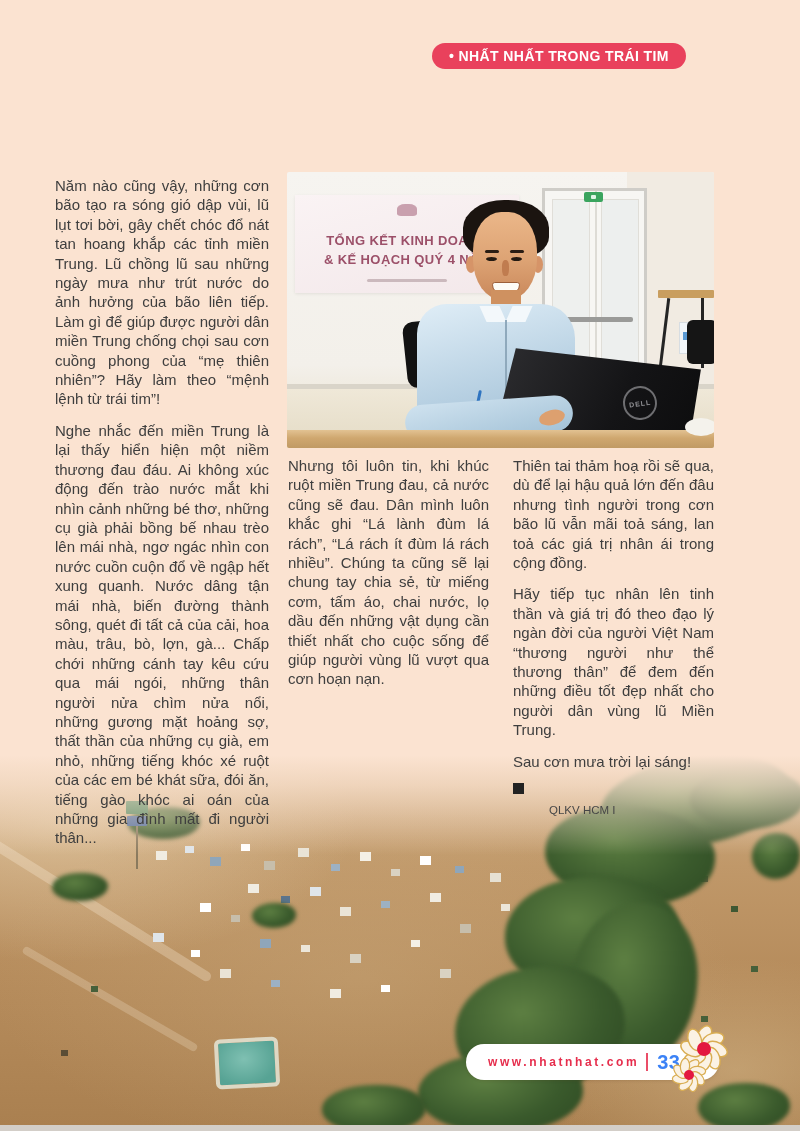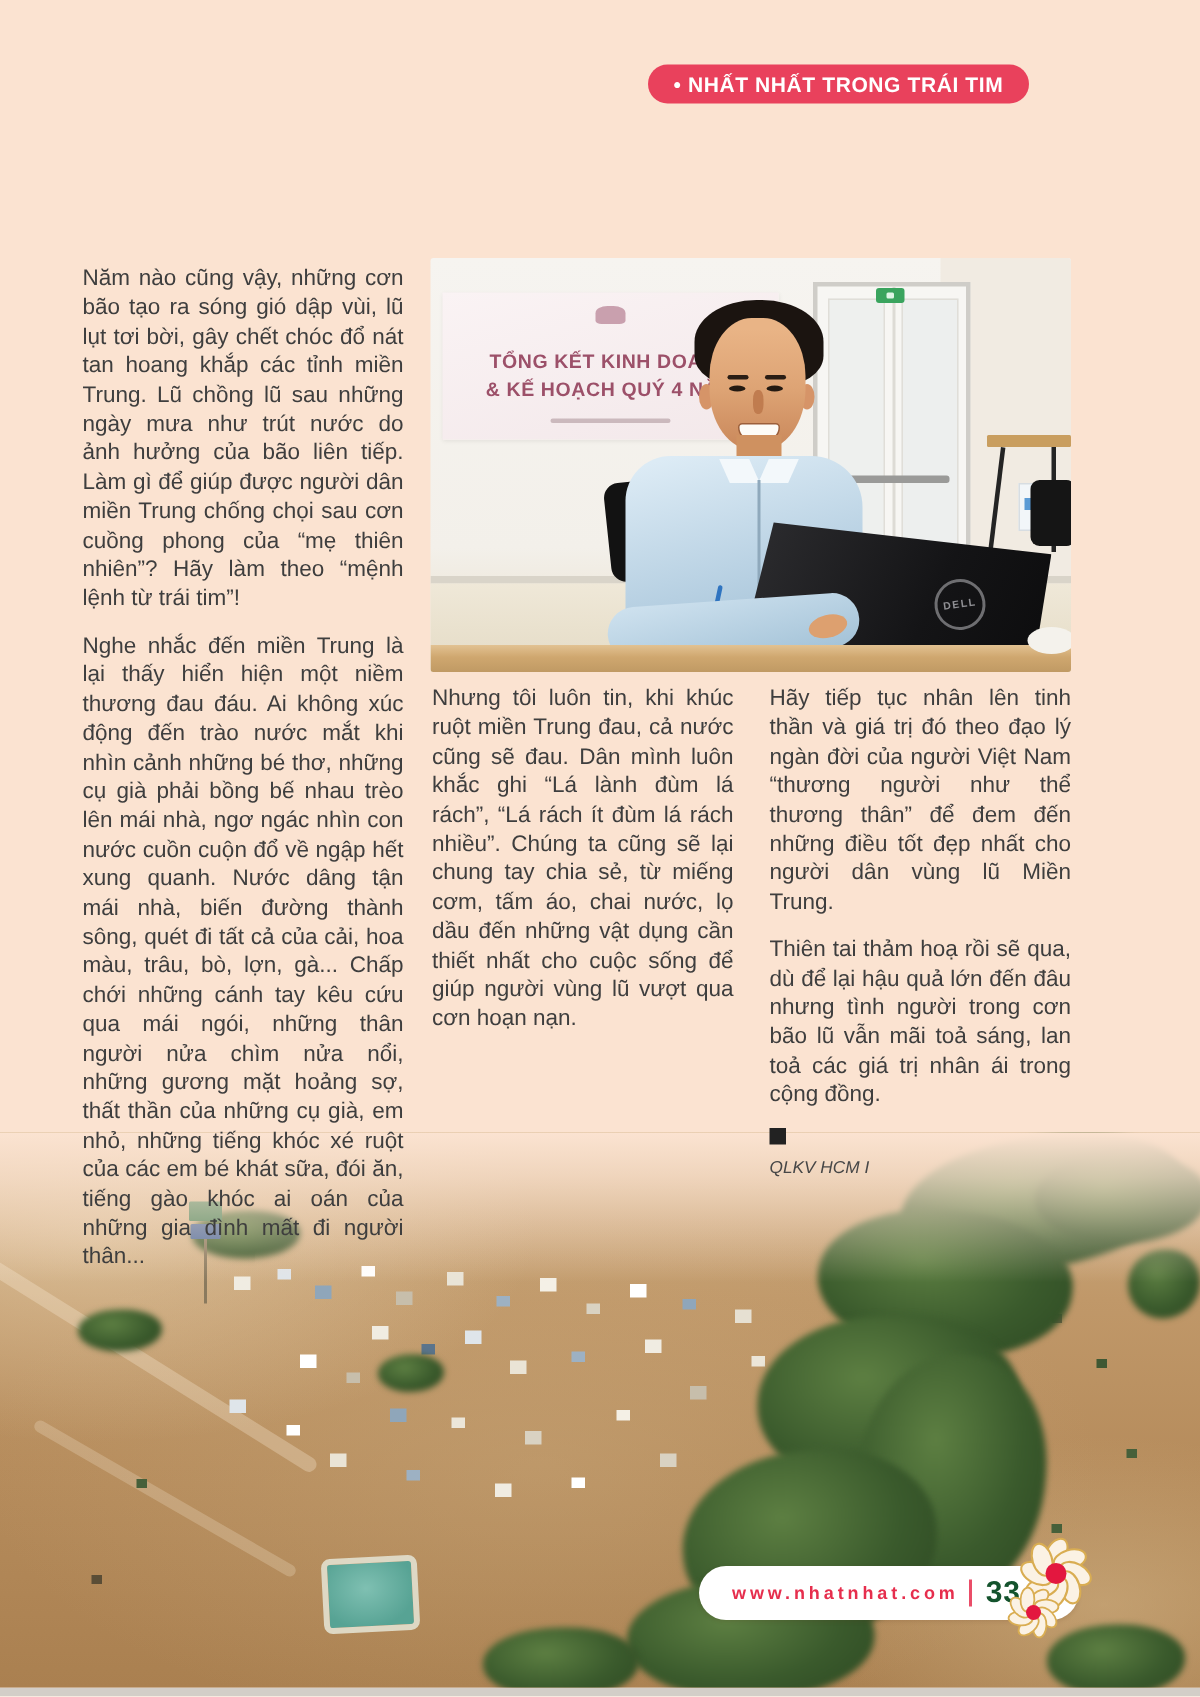--- a/index.html
+++ b/index.html
@@ -82,21 +82,21 @@
   .p1-plate{position:absolute;left:398px;top:246px;width:32px;height:18px;background:#f4f2ec;border-radius:50%;}
 
   
   .col{position:absolute;color:#3e3e3e;font-size:15px;line-height:19.4px;text-align:justify;z-index:3;}
   .col p{margin:0 0 12px 0;}
   .col1{left:55px;top:176px;width:214px;}
   .col2{left:288px;top:456px;width:201px;}
   .col3{left:513px;top:456px;width:201px;}
   .endmark{display:block;width:11px;height:11px;background:#222;margin:4px 0 7px 0;font-size:0;}
   .author-name{font-weight:bold;font-style:italic;font-size:14px;color:#2b2b2b;}
-  .author-role{font-style:italic;font-size:11.5px;color:#474747;margin-top:1px;}
+  .author-role{font-size:11.5px;color:#474747;margin-top:1px;margin-left:36px;}
 
   
   .flood{position:absolute;left:0;top:755px;width:800px;height:370px;overflow:hidden;z-index:1;
          background:
            radial-gradient(ellipse 420px 200px at 8% 18%, rgba(235,214,180,.55), rgba(235,214,180,0) 70%),
            radial-gradient(ellipse 300px 160px at 92% 85%, rgba(214,186,140,.5), rgba(214,186,140,0) 70%),
            radial-gradient(ellipse 500px 240px at 45% 60%, rgba(205,175,130,.35), rgba(205,175,130,0) 75%),
            linear-gradient(180deg,#cfae82 0%,#c09869 30%,#b68c5c 60%,#aa8050 100%);}
   .flood::before{content:"";position:absolute;left:0;top:0;width:100%;height:100px;z-index:6;
          background:linear-gradient(180deg,#fbe3d1 0%,rgba(251,227,209,.75) 30%,rgba(251,227,209,0) 100%);}
@@ -143,21 +143,21 @@
   .water-streak{position:absolute;left:-30px;top:150px;width:260px;height:10px;border-radius:6px;
         background:rgba(255,246,228,.28);transform:rotate(32deg);}
   .water-streak2{position:absolute;left:10px;top:240px;width:200px;height:8px;border-radius:6px;
         background:rgba(255,246,228,.22);transform:rotate(30deg);}
 
   
   .footer-pill{position:absolute;left:466px;top:1044px;height:36px;background:#fff;border-radius:18px;
                display:flex;align-items:center;padding:0 14px 0 22px;z-index:7;box-shadow:0 1px 3px rgba(80,50,20,.15);}
   .footer-url{color:#e62e4d;font-size:12px;font-weight:bold;letter-spacing:2.6px;}
   .footer-div{width:2px;height:18px;background:#e62e4d;opacity:.85;margin:0 9px 0 7px;}
-  .footer-page{color:#14532d;font-size:20px;font-weight:bold;letter-spacing:.5px;}
+  .footer-page{color:#3b82f6;font-size:20px;font-weight:bold;letter-spacing:.5px;}
   .footer-dot{width:16px;height:16px;border:4.5px solid #e62e4d;border-radius:50%;background:#fff;
               box-sizing:border-box;margin-left:9px;}
   .flowers{position:absolute;left:664px;top:1020px;z-index:8;}
   .bottom-strip{position:absolute;left:0;top:1125px;width:800px;height:6px;background:#d3cec8;}
 </style>
 </head>
 <body>
 
 <div class="page">
 
@@ -241,22 +241,23 @@
   </div>
 
   <div class="col col1">
     <p>Năm nào cũng vậy, những cơn bão tạo ra sóng gió dập vùi, lũ lụt tơi bời, gây chết chóc đổ nát tan hoang khắp các tỉnh miền Trung. Lũ chồng lũ sau những ngày mưa như trút nước do ảnh hưởng của bão liên tiếp. Làm gì để giúp được người dân miền Trung chống chọi sau cơn cuồng phong của “mẹ thiên nhiên”? Hãy làm theo “mệnh lệnh từ trái tim”!</p>
     <p>Nghe nhắc đến miền Trung là lại thấy hiển hiện một niềm thương đau đáu. Ai không xúc động đến trào nước mắt khi nhìn cảnh những bé thơ, những cụ già phải bồng bế nhau trèo lên mái nhà, ngơ ngác nhìn con nước cuồn cuộn đổ về ngập hết xung quanh. Nước dâng tận mái nhà, biến đường thành sông, quét đi tất cả của cải, hoa màu, trâu, bò, lợn, gà... Chấp chới những cánh tay kêu cứu qua mái ngói, những thân người nửa chìm nửa nổi, những gương mặt hoảng sợ, thất thần của những cụ già, em nhỏ, những tiếng khóc xé ruột của các em bé khát sữa, đói ăn, tiếng gào khóc ai oán của những gia đình mất đi người thân...</p>
   </div>
   <div class="col col2">
     <p>Nhưng tôi luôn tin, khi khúc ruột miền Trung đau, cả nước cũng sẽ đau. Dân mình luôn khắc ghi “Lá lành đùm lá rách”, “Lá rách ít đùm lá rách nhiều”. Chúng ta cũng sẽ lại chung tay chia sẻ, từ miếng cơm, tấm áo, chai nước, lọ dầu đến những vật dụng cần thiết nhất cho cuộc sống để giúp người vùng lũ vượt qua cơn hoạn nạn.</p>
   </div>
   <div class="col col3">
+    <p>Thiên tai thảm hoạ rồi sẽ qua, dù để lại hậu quả lớn đến đâu nhưng tình người trong cơn bão lũ vẫn mãi toả sáng, lan toả các giá trị nhân ái trong cộng đồng.</p>
     <p>Hãy tiếp tục nhân lên tinh thần và giá trị đó theo đạo lý ngàn đời của người Việt Nam “thương người như thể thương thân” để đem đến những điều tốt đẹp nhất cho người dân vùng lũ Miền Trung.</p>
-    <p>Thiên tai thảm hoạ rồi sẽ qua, dù để lại hậu quả lớn đến đâu nhưng tình người trong cơn bão lũ vẫn mãi toả sáng, lan toả các giá trị nhân ái trong cộng đồng.</p>
+    <p>Sau cơn mưa trời lại sáng!</p>
     <span class="endmark"></span>
     <div class="author-role">QLKV HCM I</div>
   </div>
 
   <div class="footer-pill">
     <span class="footer-url">www.nhatnhat.com</span>
     <span class="footer-div"></span>
     <span class="footer-page">33</span>
     <span class="footer-dot"></span>
   </div>

